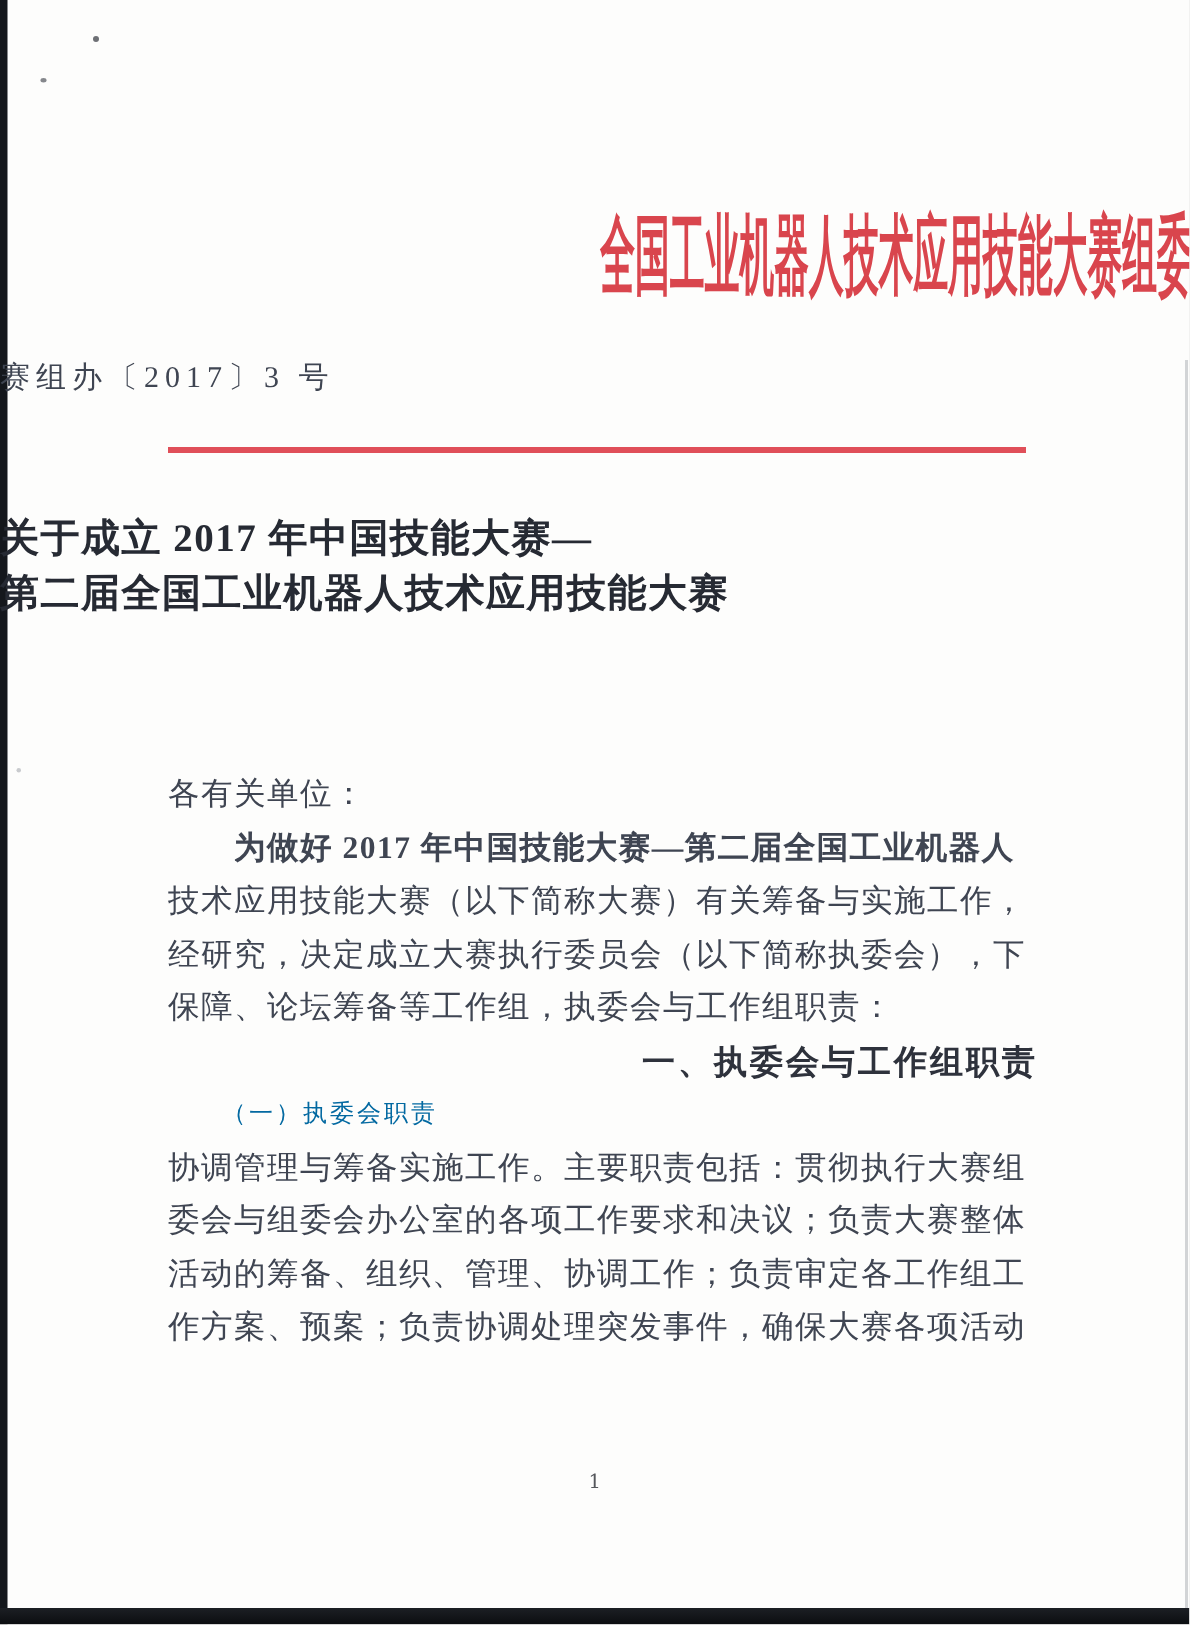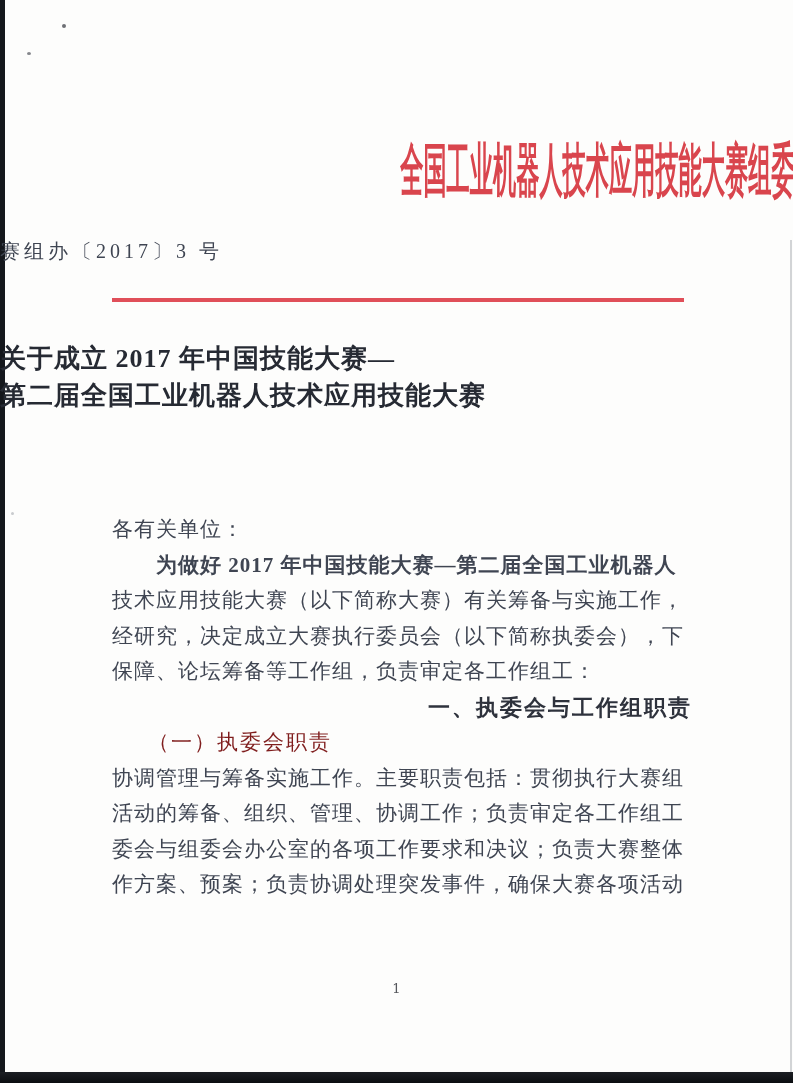--- a/index.html
+++ b/index.html
@@ -98,23 +98,23 @@
   .bl.indent-sm { padding-left: 36px; }
   .bl.h1 {
     font-family: "Liberation Sans", sans-serif;
     font-weight: bold;
     font-size: 22px;
     letter-spacing: 2px;
     color: #2e323c;
     text-align: right;
   }
   .bl.h2 {
-    font-size: 21px;
+    font-size: 16px;
     letter-spacing: 2px;
-    color: #7f1d1d;
+    color: #0369a1;
   }
 
   
   .pageno {
     position: absolute; left: 0; right: 0; top: 981px;
     text-align: center;
     font-size: 13px;
     color: #55575c;
     font-family: "DejaVu Serif", serif;
   }
@@ -143,26 +143,26 @@
     <div>关于成立 2017 年中国技能大赛—</div>
     <div>第二届全国工业机器人技术应用技能大赛</div>
   </div>
 
   <div class="doc-body">
     <div class="bl">各有关单位：</div>
 
     <div class="bl indent">为做好 2017 年中国技能大赛—第二届全国工业机器人</div>
     <div class="bl">技术应用技能大赛（以下简称大赛）有关筹备与实施工作，</div>
     <div class="bl">经研究，决定成立大赛执行委员会（以下简称执委会），下</div>
-    <div class="bl">保障、论坛筹备等工作组，负责审定各工作组工：</div>
+    <div class="bl">保障、论坛筹备等工作组，执委会与工作组职责：</div>
 
     <div class="bl h1 indent">一、执委会与工作组职责</div>
     <div class="bl h2 indent-sm">（一）执委会职责</div>
 
     <div class="bl">协调管理与筹备实施工作。主要职责包括：贯彻执行大赛组</div>
+    <div class="bl">委会与组委会办公室的各项工作要求和决议；负责大赛整体</div>
     <div class="bl">活动的筹备、组织、管理、协调工作；负责审定各工作组工</div>
-    <div class="bl">委会与组委会办公室的各项工作要求和决议；负责大赛整体</div>
     <div class="bl">作方案、预案；负责协调处理突发事件，确保大赛各项活动</div>
   </div>
 
   <div class="pageno">1</div>
 
 </div>
 
 </body></html>

